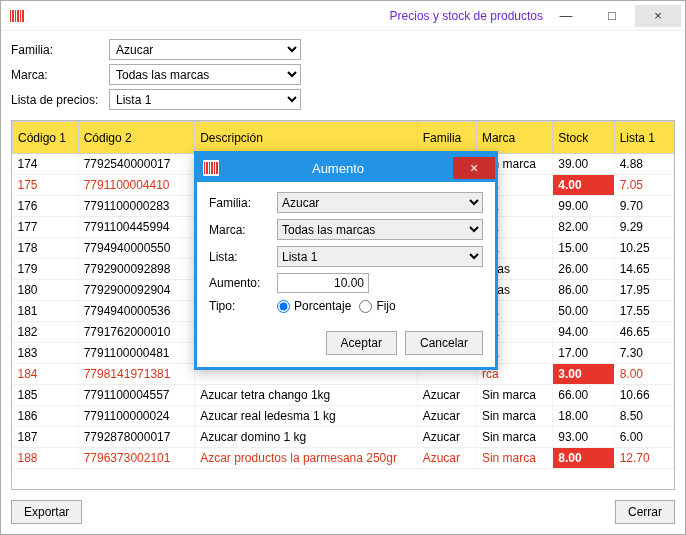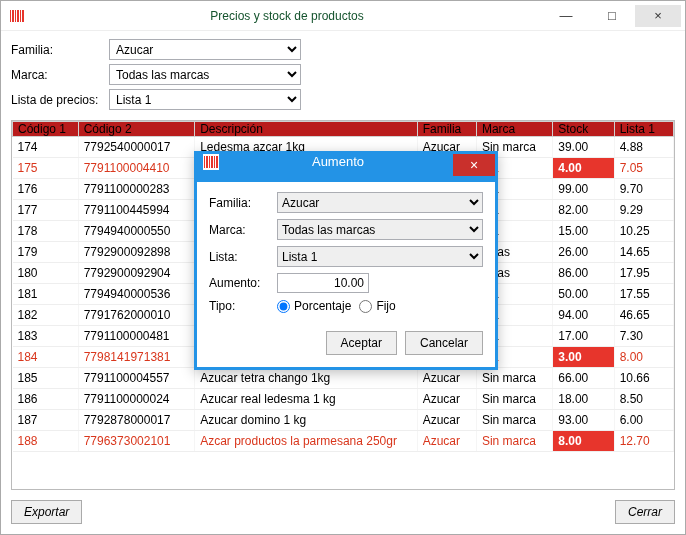--- a/index.html
+++ b/index.html
@@ -2,45 +2,45 @@
 <html><head>
 <meta charset="utf-8">
 <style>
 * { box-sizing: border-box; margin: 0; padding: 0; font-family: "Segoe UI", Tahoma, sans-serif; }
 body { background: #fff; width: 686px; height: 535px; overflow: hidden; }
 
 .window { width: 686px; height: 535px; background: #fff; border: 1px solid #aaa; display: flex; flex-direction: column; }
 
 .titlebar { height: 30px; background: #fff; display: flex; align-items: center; padding: 0 4px 0 8px; border-bottom: 1px solid #eee; }
 .titlebar .app-icon { width: 16px; height: 16px; margin-right: 6px; }
-.titlebar .title { flex: 1; text-align: center; font-size: 12px; color: #14532d; }
+.titlebar .title { flex: 1; text-align: right; font-size: 12px; color: #6d28d9; }
 .titlebar .winbtns { display: flex; }
 .titlebar .winbtn { width: 46px; height: 22px; display: flex; align-items: center; justify-content: center; font-size: 13px; color: #333; }
 .titlebar .winbtn.close { background: #e5e5e5; }
 
 .filters { padding: 8px 10px 4px 10px; font-size: 12px; }
 .filter-row { display: flex; align-items: center; margin-bottom: 4px; }
 .filter-row .lbl { width: 98px; }
 .filter-row select { width: 192px; height: 21px; font-size: 12px; border: 1px solid #abadb3; background: #fff; padding: 0 2px; }
 
 .grid-wrap { flex: 1; margin: 2px 10px 0 10px; border: 1px solid #bbb; overflow: hidden; background: #fff; }
 table { border-collapse: collapse; width: 100%; font-size: 12px; table-layout: fixed; }
-th { background: #b91c1c; border: 1px solid #d0d0d0; padding: 0 5px; font-weight: normal; text-align: left; height: 15px; white-space: nowrap; overflow: hidden; }
+th { background: #fde047; border: 1px solid #d0d0d0; padding: 0 5px; font-weight: normal; text-align: left; height: 32px; white-space: nowrap; overflow: hidden; }
 td { border-bottom: 1px solid #eee; border-right: 1px solid #f5f5f5; padding: 2px 5px; height: 21px; white-space: nowrap; overflow: hidden; }
 td.num, th.num { text-align: left; }
 tr.red td { color: #d9361c; }
 td.lowstock { background: #e7352c; color: #fff !important; font-weight: bold; }
 
 .footer { padding: 10px; display: flex; gap: 6px; }
-.footer .btn { height: 24px; padding: 0 12px; font-size: 12px; background: #f0f0f0; border: 1px solid #aaa; font-style: italic; }
+.footer .btn { height: 24px; padding: 0 12px; font-size: 12px; background: #f0f0f0; border: 1px solid #aaa; }
 .footer .spacer { flex: 1; }
 
 
 .modal { position: absolute; left: 194px; top: 151px; width: 304px; border: 3px solid #2393e6; background: #fff; box-shadow: 0 3px 12px rgba(0,0,0,0.25); z-index: 10; }
-.modal .m-titlebar { height: 28px; background: #2393e6; color: #fff; display: flex; padding: 0 0 0 6px; }
+.modal .m-titlebar { height: 28px; background: #2393e6; color: #fff; display: flex; align-items: center; padding: 0 0 0 6px; }
 .modal .m-titlebar .m-icon { width: 16px; height: 16px; margin-right: 4px; background:#fff; }
 .modal .m-titlebar .m-icon svg { display:block; }
 .modal .m-title { flex: 1; text-align: center; font-size: 13px; }
 .modal .m-close { width: 42px; height: 22px; background: #c9302c; color: #fff; display: flex; align-items: center; justify-content: center; font-size: 14px; }
 .modal .m-body { padding: 10px 12px 6px 12px; font-size: 12px; }
 .m-row { display: flex; align-items: center; margin-bottom: 6px; }
 .m-row .m-lbl { width: 68px; }
 .m-row select { flex: 1; height: 21px; font-size: 12px; border: 1px solid #abadb3; }
 .m-row input[type=text] { width: 92px; height: 20px; font-size: 12px; text-align: right; padding: 0 4px; border: 1px solid #abadb3; }
 .m-row .radio-grp { display: flex; gap: 8px; align-items: center; }

